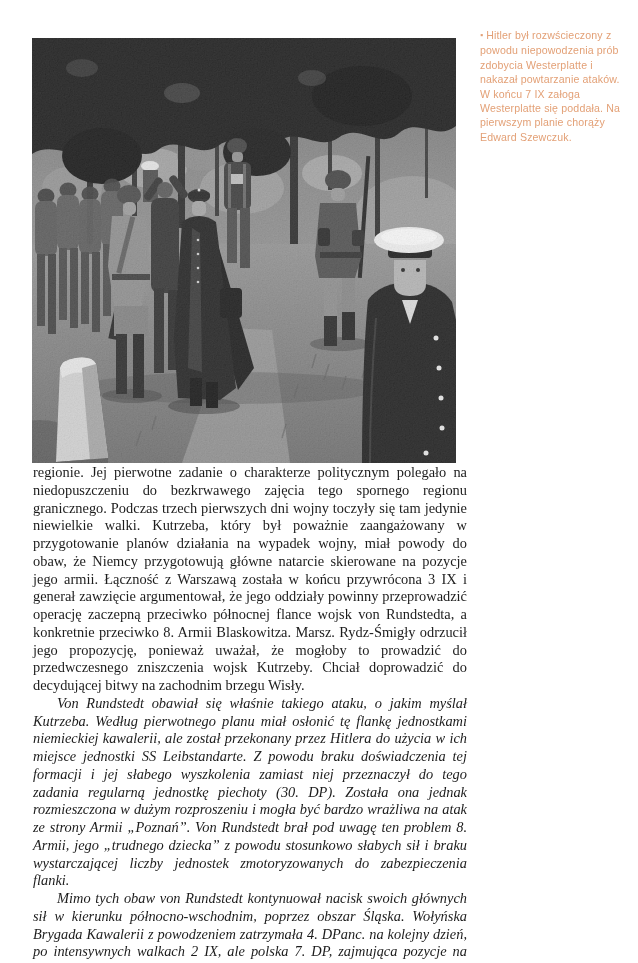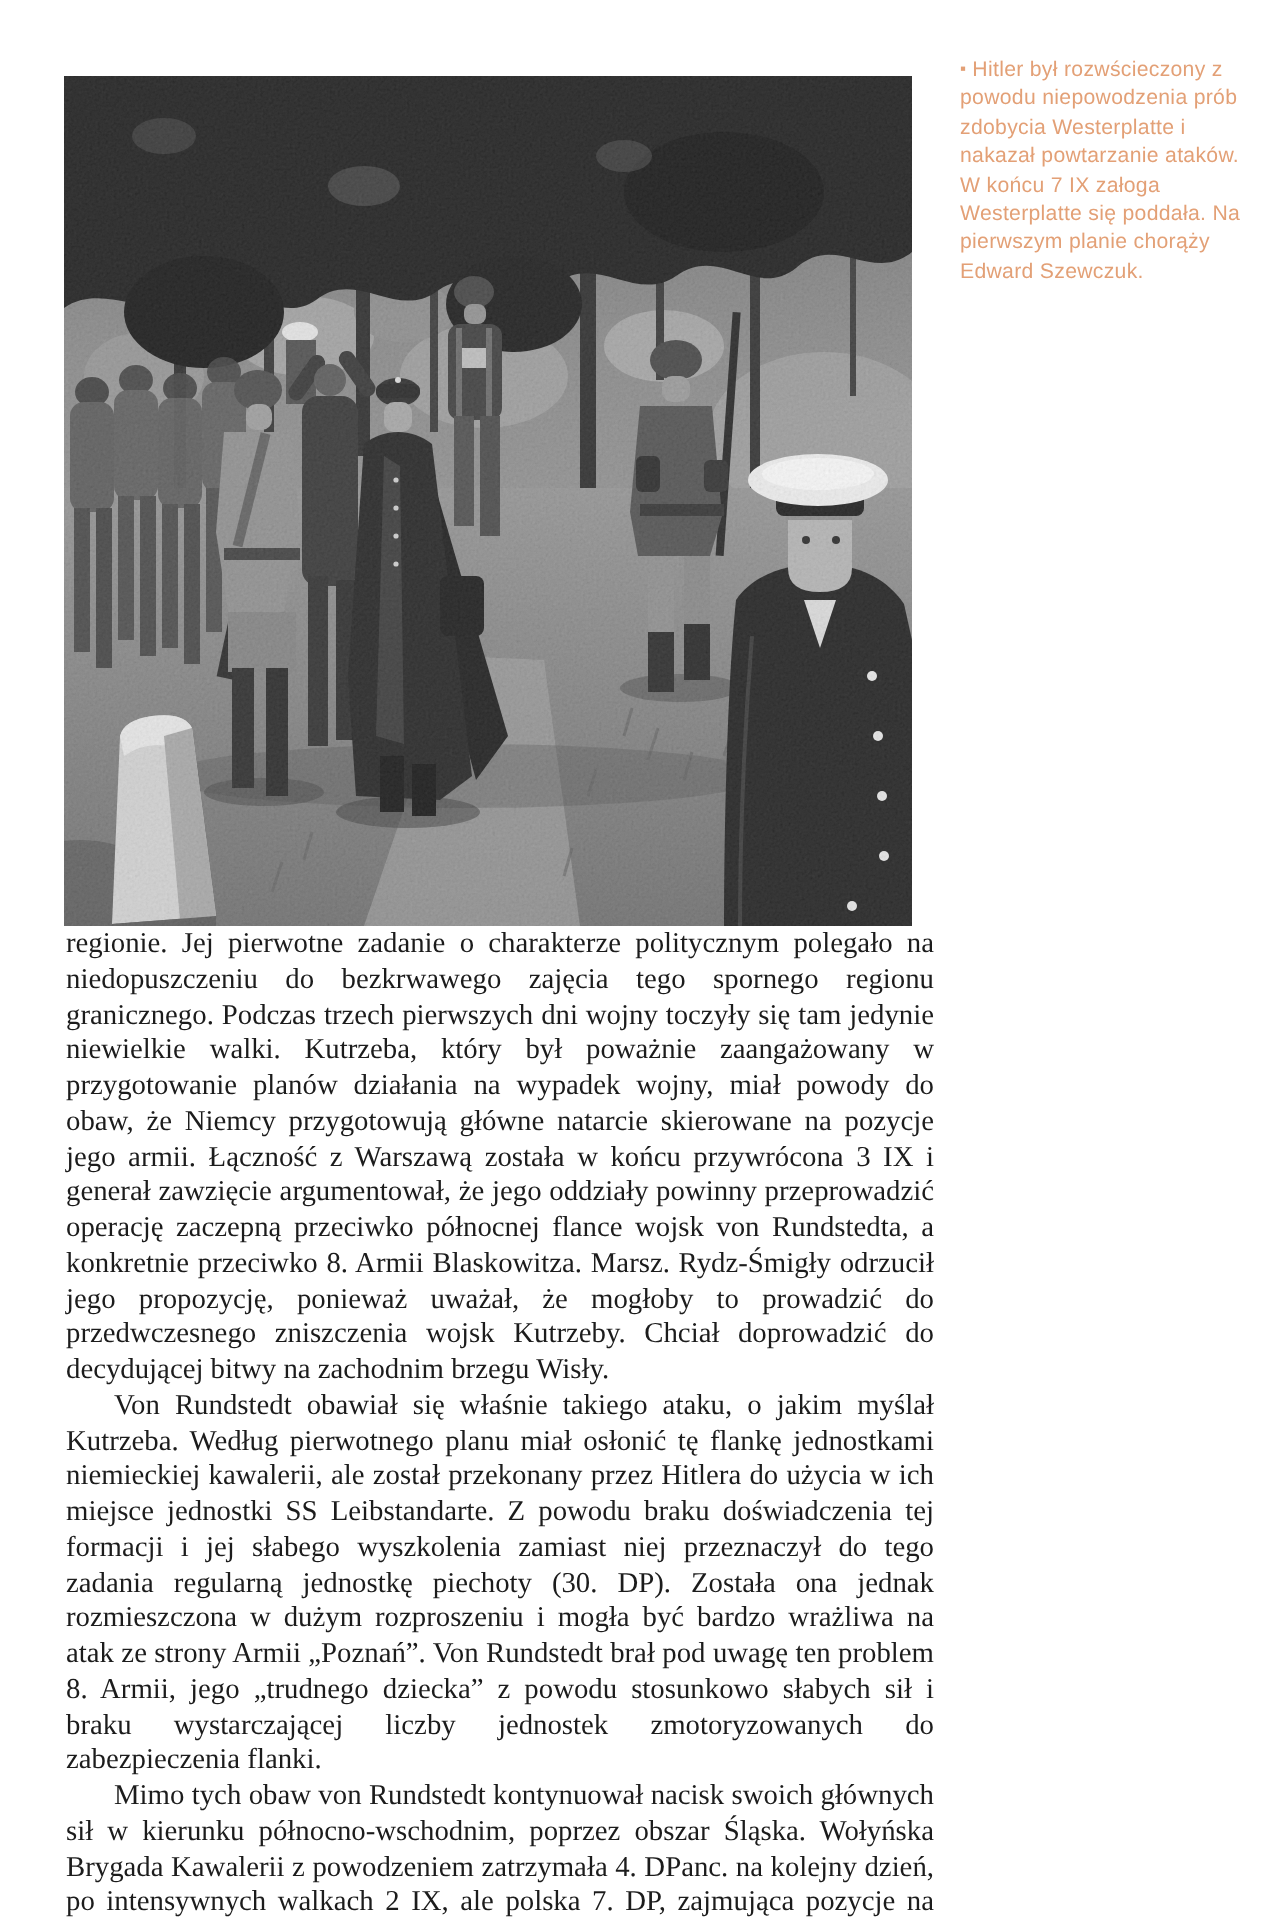--- a/index.html
+++ b/index.html
@@ -24,21 +24,21 @@
     font-size:8.5px;margin-right:3px;position:relative;top:-1px;
   }
   .article{
     position:absolute;left:33px;top:464px;width:434px;
     text-align:justify;
     font-size:14.4px;line-height:17.75px;
     color:#1c1c1c;
     hyphens:auto;-webkit-hyphens:auto;
   }
   .article p{margin:0;}
-  .article p.indent{text-indent:24px;}
+  .article p.indent{text-indent:24px;font-style:italic;}
 </style>
 </head>
 <body>
 
 <div class="page">
 
   <figure class="photo-figure" role="img" aria-label="Czarno-biała fotografia: żołnierze idą leśną drogą, w środku oficer w pelerynie, na pierwszym planie marynarz w białej czapce, po lewej jasny kamień">
     <svg viewBox="0 0 424 425" xmlns="http://www.w3.org/2000/svg" aria-hidden="true">
       <defs>
         <linearGradient id="g-bg" x1="0" y1="0" x2="0" y2="1">

